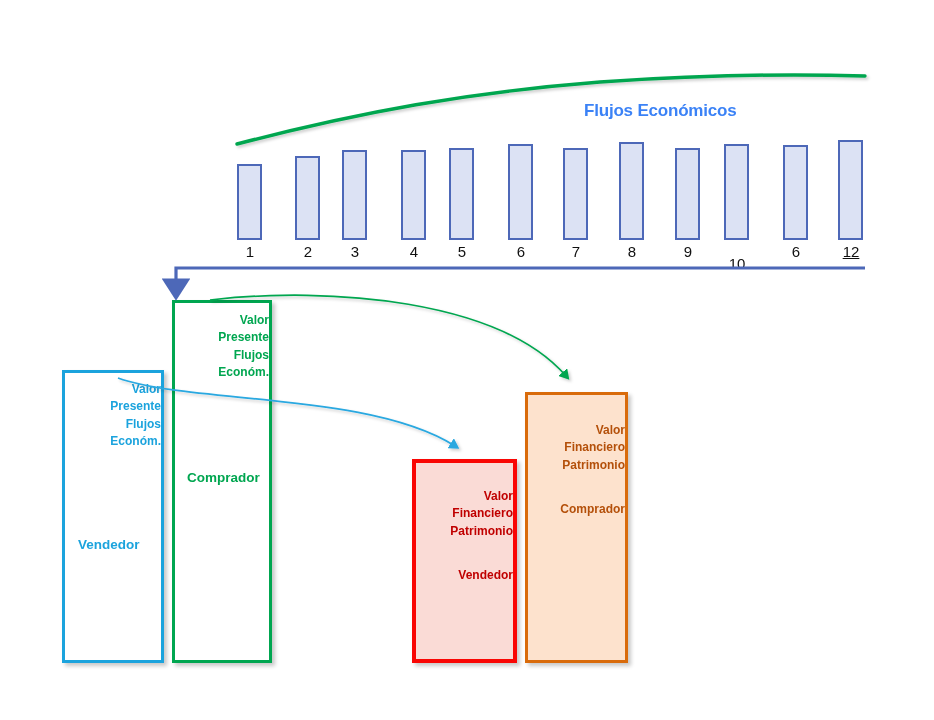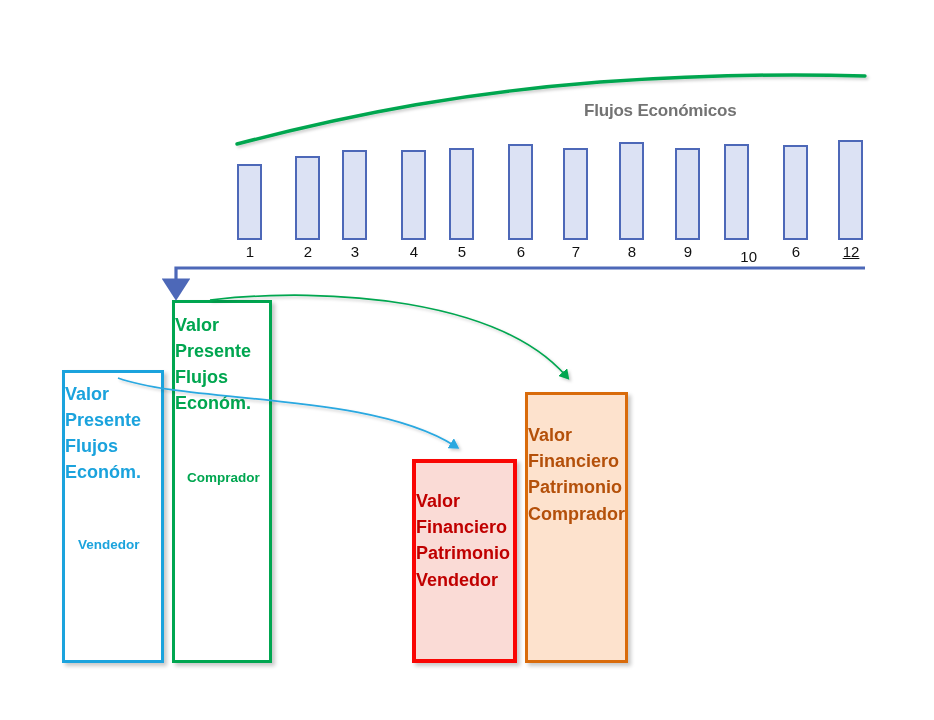--- a/index.html
+++ b/index.html
@@ -26,21 +26,21 @@
     width: 934px;
     height: 720px;
     pointer-events: none;
   }
 
   
   .chart-title {
     position: absolute;
     font-size: 17px;
     font-weight: bold;
-    color: #737373;
+    color: #3b82f6;
     letter-spacing: -0.2px;
     white-space: nowrap;
   }
   .bar {
     position: absolute;
     box-sizing: border-box;
     background: #dce2f4;
     border: 2.5px solid #4d68b8;
   }
   .bar-label {
@@ -53,22 +53,22 @@
 
   
   .vbox {
     position: absolute;
     box-sizing: border-box;
     box-shadow: 3px 3px 4px rgba(0,0,0,0.22);
   }
   .vbox .box-head {
     position: absolute;
     left: 0; right: 0;
-    text-align: left;
-    font-size: 18px;
+    text-align: right;
+    font-size: 12px;
     font-weight: bold;
     line-height: 1.45;
   }
   .vbox .box-role {
     position: absolute;
     font-size: 13.5px;
     font-weight: bold;
     line-height: 1.45;
     white-space: nowrap;
   }
@@ -123,21 +123,21 @@
 
   <div class="bar-label" style="left:230px; top:243px; width:40px;">1</div>
   <div class="bar-label" style="left:288px; top:243px; width:40px;">2</div>
   <div class="bar-label" style="left:335px; top:243px; width:40px;">3</div>
   <div class="bar-label" style="left:394px; top:243px; width:40px;">4</div>
   <div class="bar-label" style="left:442px; top:243px; width:40px;">5</div>
   <div class="bar-label" style="left:501px; top:243px; width:40px;">6</div>
   <div class="bar-label" style="left:556px; top:243px; width:40px;">7</div>
   <div class="bar-label" style="left:612px; top:243px; width:40px;">8</div>
   <div class="bar-label" style="left:668px; top:243px; width:40px;">9</div>
-  <div class="bar-label" style="left:717px; top:248px; width:40px;text-align:right;">10</div>
+  <div class="bar-label" style="left:717px; top:255px; width:40px;">10</div>
   <div class="bar-label" style="left:776px; top:243px; width:40px;">6</div>
   <div class="bar-label" style="left:831px; top:243px; width:40px;text-decoration:underline;">12</div>
 
   <div class="vbox" id="box-seller-econ" style="left:62px; top:370px; width:102px; height:293px;">
     <div class="box-head" style="top:8px;">
       <span>Valor</span><br>
       <span>Presente</span><br>
       <span>Flujos</span><br>
       <span>Económ.</span>
     </div>

